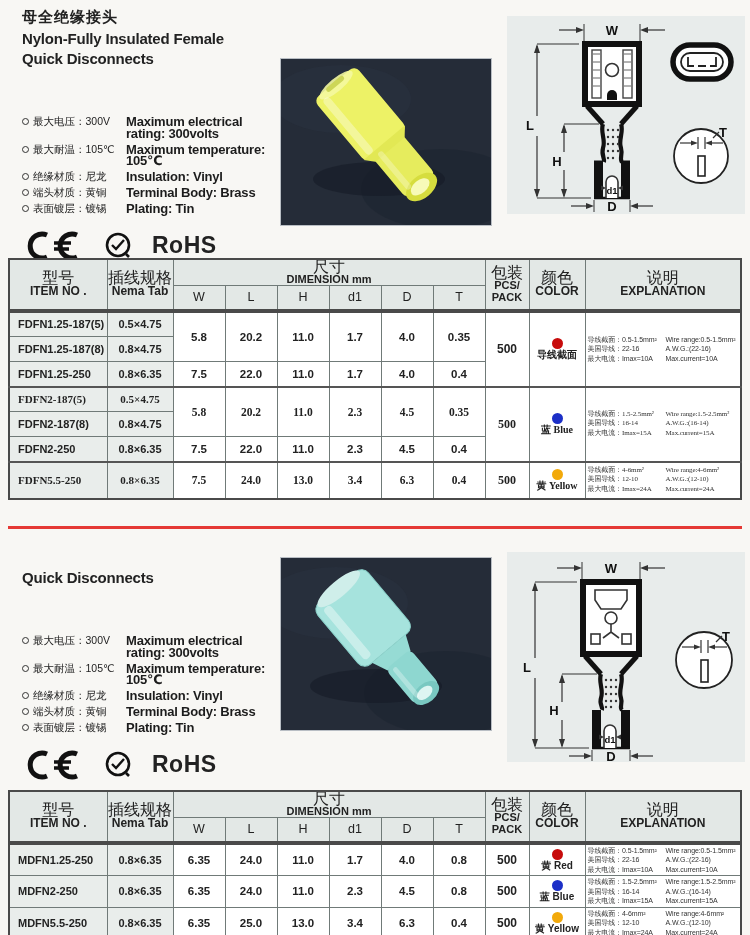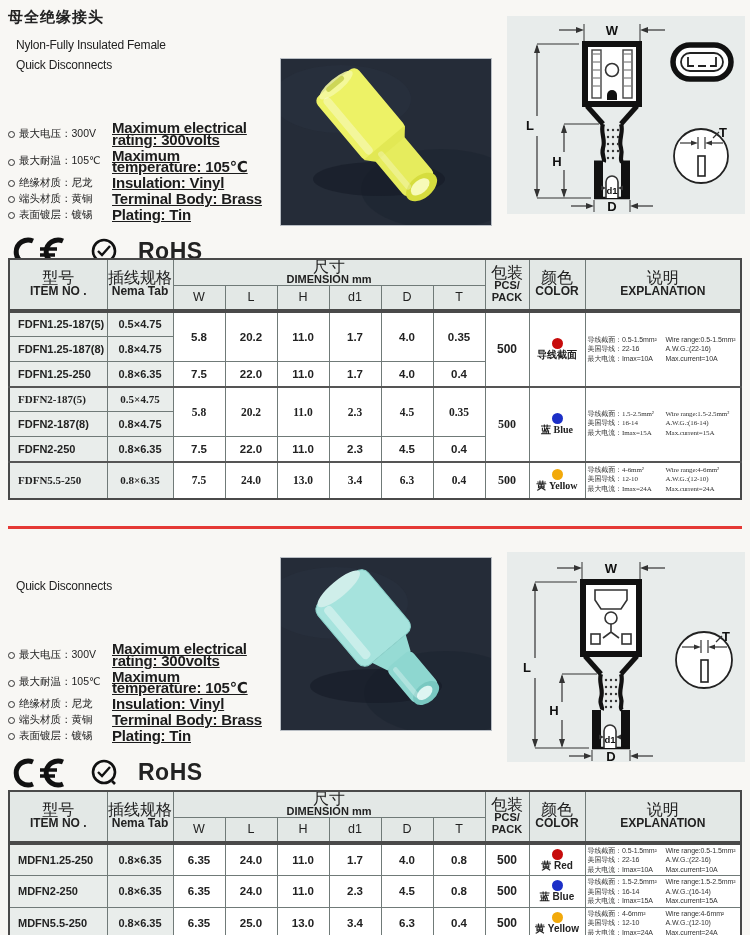--- a/index.html
+++ b/index.html
@@ -1,28 +1,28 @@
 <!DOCTYPE html>
 <html><head>
 <meta charset="utf-8">
 <style>
   html,body{margin:0;padding:0;}
   body{width:750px;height:935px;position:relative;background:#f8f7f4;
        font-family:"Liberation Sans","DejaVu Sans",sans-serif;color:#222;overflow:hidden;}
   .abs{position:absolute;}
 
   
-  .info{left:8px;width:258px;}
+  .info{left:22px;width:258px;}
   .t-zh{font-size:15px;font-weight:bold;margin:0 0 2px 0;letter-spacing:1px;}
-  .t-en{font-size:12px;font-weight:normal;line-height:20px;margin:8px;letter-spacing:-0.2px;}
+  .t-en{font-size:15px;font-weight:bold;line-height:20px;margin:0;letter-spacing:-0.2px;}
   .specs{margin-top:47px;}
-  .spec-row{display:flex;align-items:center;margin-bottom:4.5px;line-height:11.5px;}
+  .spec-row{display:flex;align-items:flex-start;margin-bottom:4.5px;line-height:11.5px;}
   .spec-bullet{width:5px;height:5px;border:1.2px solid #333;border-radius:50%;margin:2px 4px 0 0;flex:0 0 auto;}
   .spec-zh{font-size:10.5px;width:93px;flex:0 0 auto;}
-  .spec-en{font-size:15px;letter-spacing:-0.2px;font-weight:bold;color:#1c1c1c;text-decoration:underline;}
+  .spec-en{font-size:13px;letter-spacing:-0.2px;font-weight:bold;color:#1c1c1c;}
   .certs{margin-top:16px;display:flex;align-items:center;gap:20px;}
   .rohs{font-size:23px;font-weight:bold;letter-spacing:0.5px;}
 
   
   .photo{border:1px solid #b9bec4;background:#252c38;}
   .diagram{background:#e8eceb;}
 
   
   .sep{height:3px;}
 

